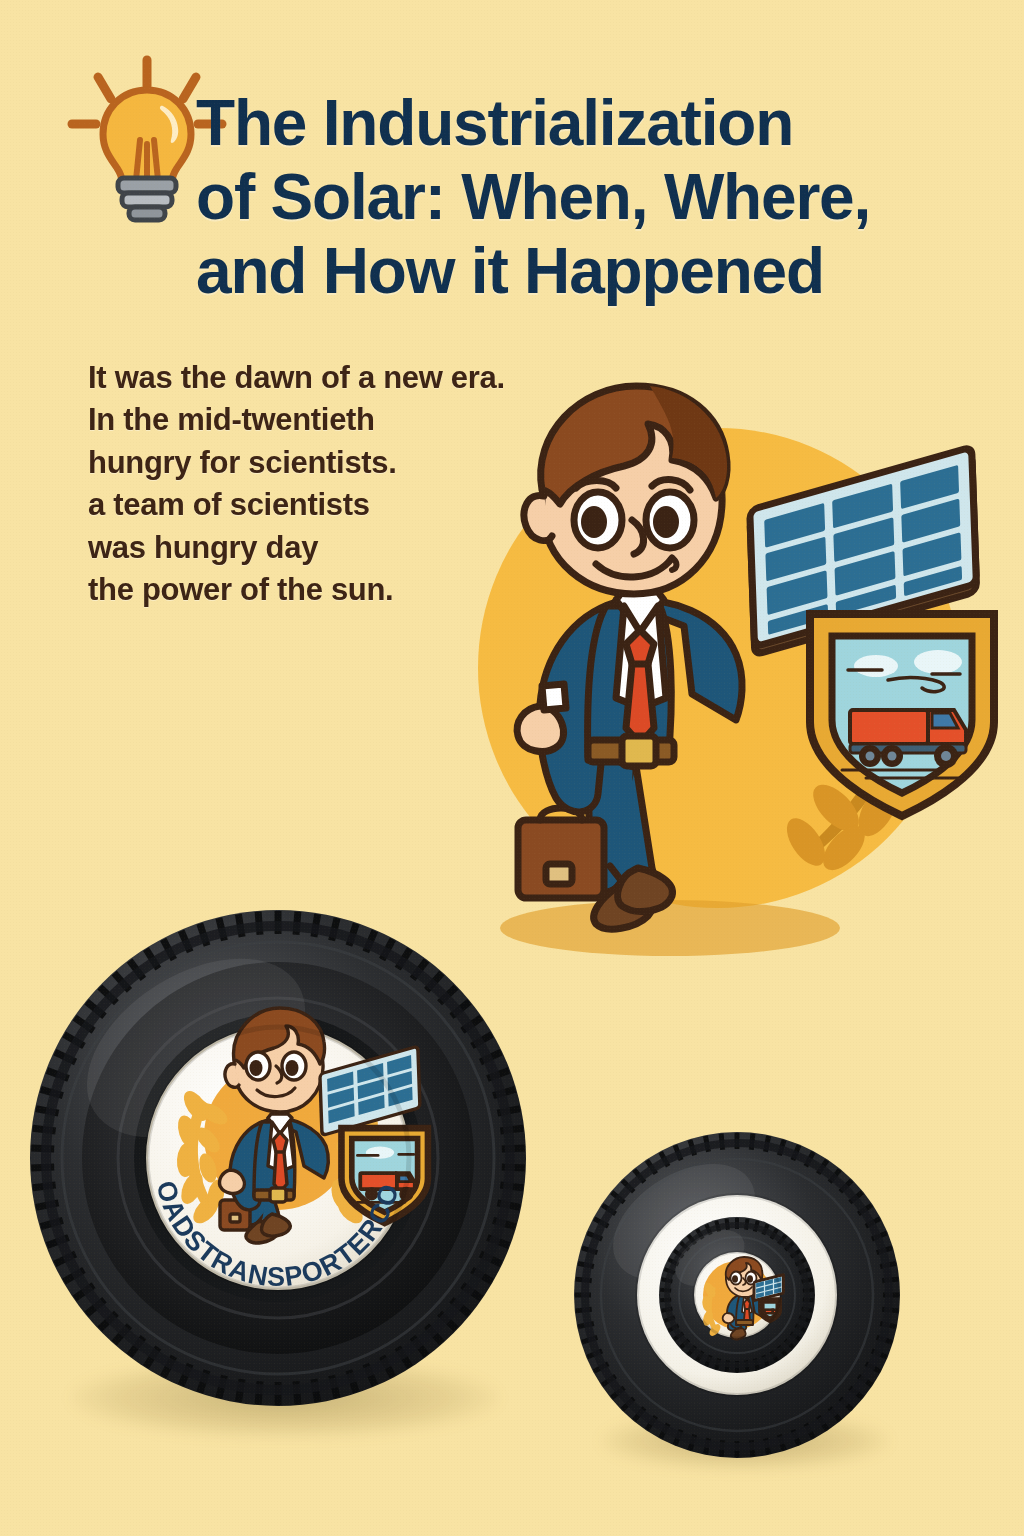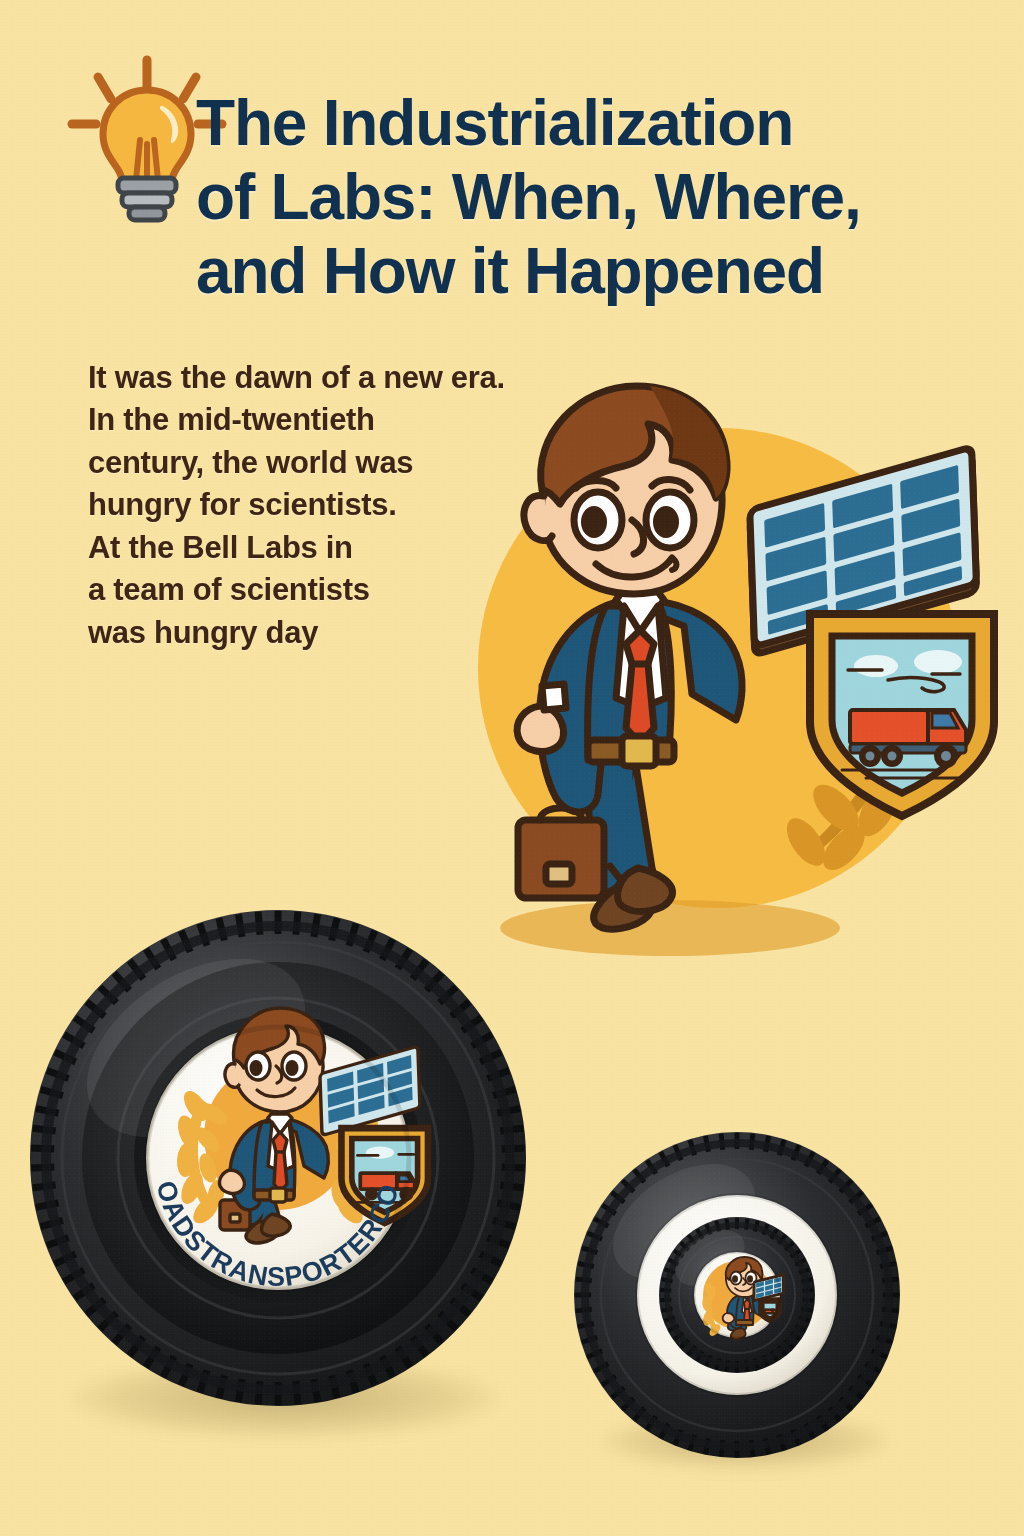--- a/index.html
+++ b/index.html
@@ -87,33 +87,32 @@
       <g>
         <rect x="56" y="126" width="58" height="15" rx="6" fill="#9aa0a6" stroke="#3f4449" stroke-width="5"></rect>
         <rect x="60" y="141" width="50" height="14" rx="6" fill="#b7bcc1" stroke="#3f4449" stroke-width="5"></rect>
         <rect x="67" y="155" width="36" height="13" rx="6" fill="#8f959b" stroke="#3f4449" stroke-width="5"></rect>
       </g>
     </svg>
   </div>
 
   <h1 id="title">
     <span class="tl">The Industrialization</span><br>
-    <span class="tl">of Labs: When, Where,</span><br>
+    <span class="tl">of Solar: When, Where,</span><br>
     <span class="tl">and How it Happened</span>
   </h1>
 </div>
 
 <div id="paragraph">
   <span class="ln">It was the dawn of a new era.</span>
   <span class="ln">In the mid-twentieth</span>
-  <span class="ln">century, the world was</span>
   <span class="ln">hungry for scientists.</span>
-  <span class="ln">At the Bell Labs in</span>
   <span class="ln">a team of scientists</span>
   <span class="ln">was hungry day</span>
+  <span class="ln">the power of the sun.</span>
 </div>
 
 <div id="hero">
 <svg viewBox="0 0 565 625" width="565" height="625">
   <defs>
     <clipPath id="shieldClip">
       <path d="M128 8 H292 V104 C292 150 216 182 210 184 C204 182 128 150 128 104 Z"></path>
     </clipPath>
   </defs>
 

